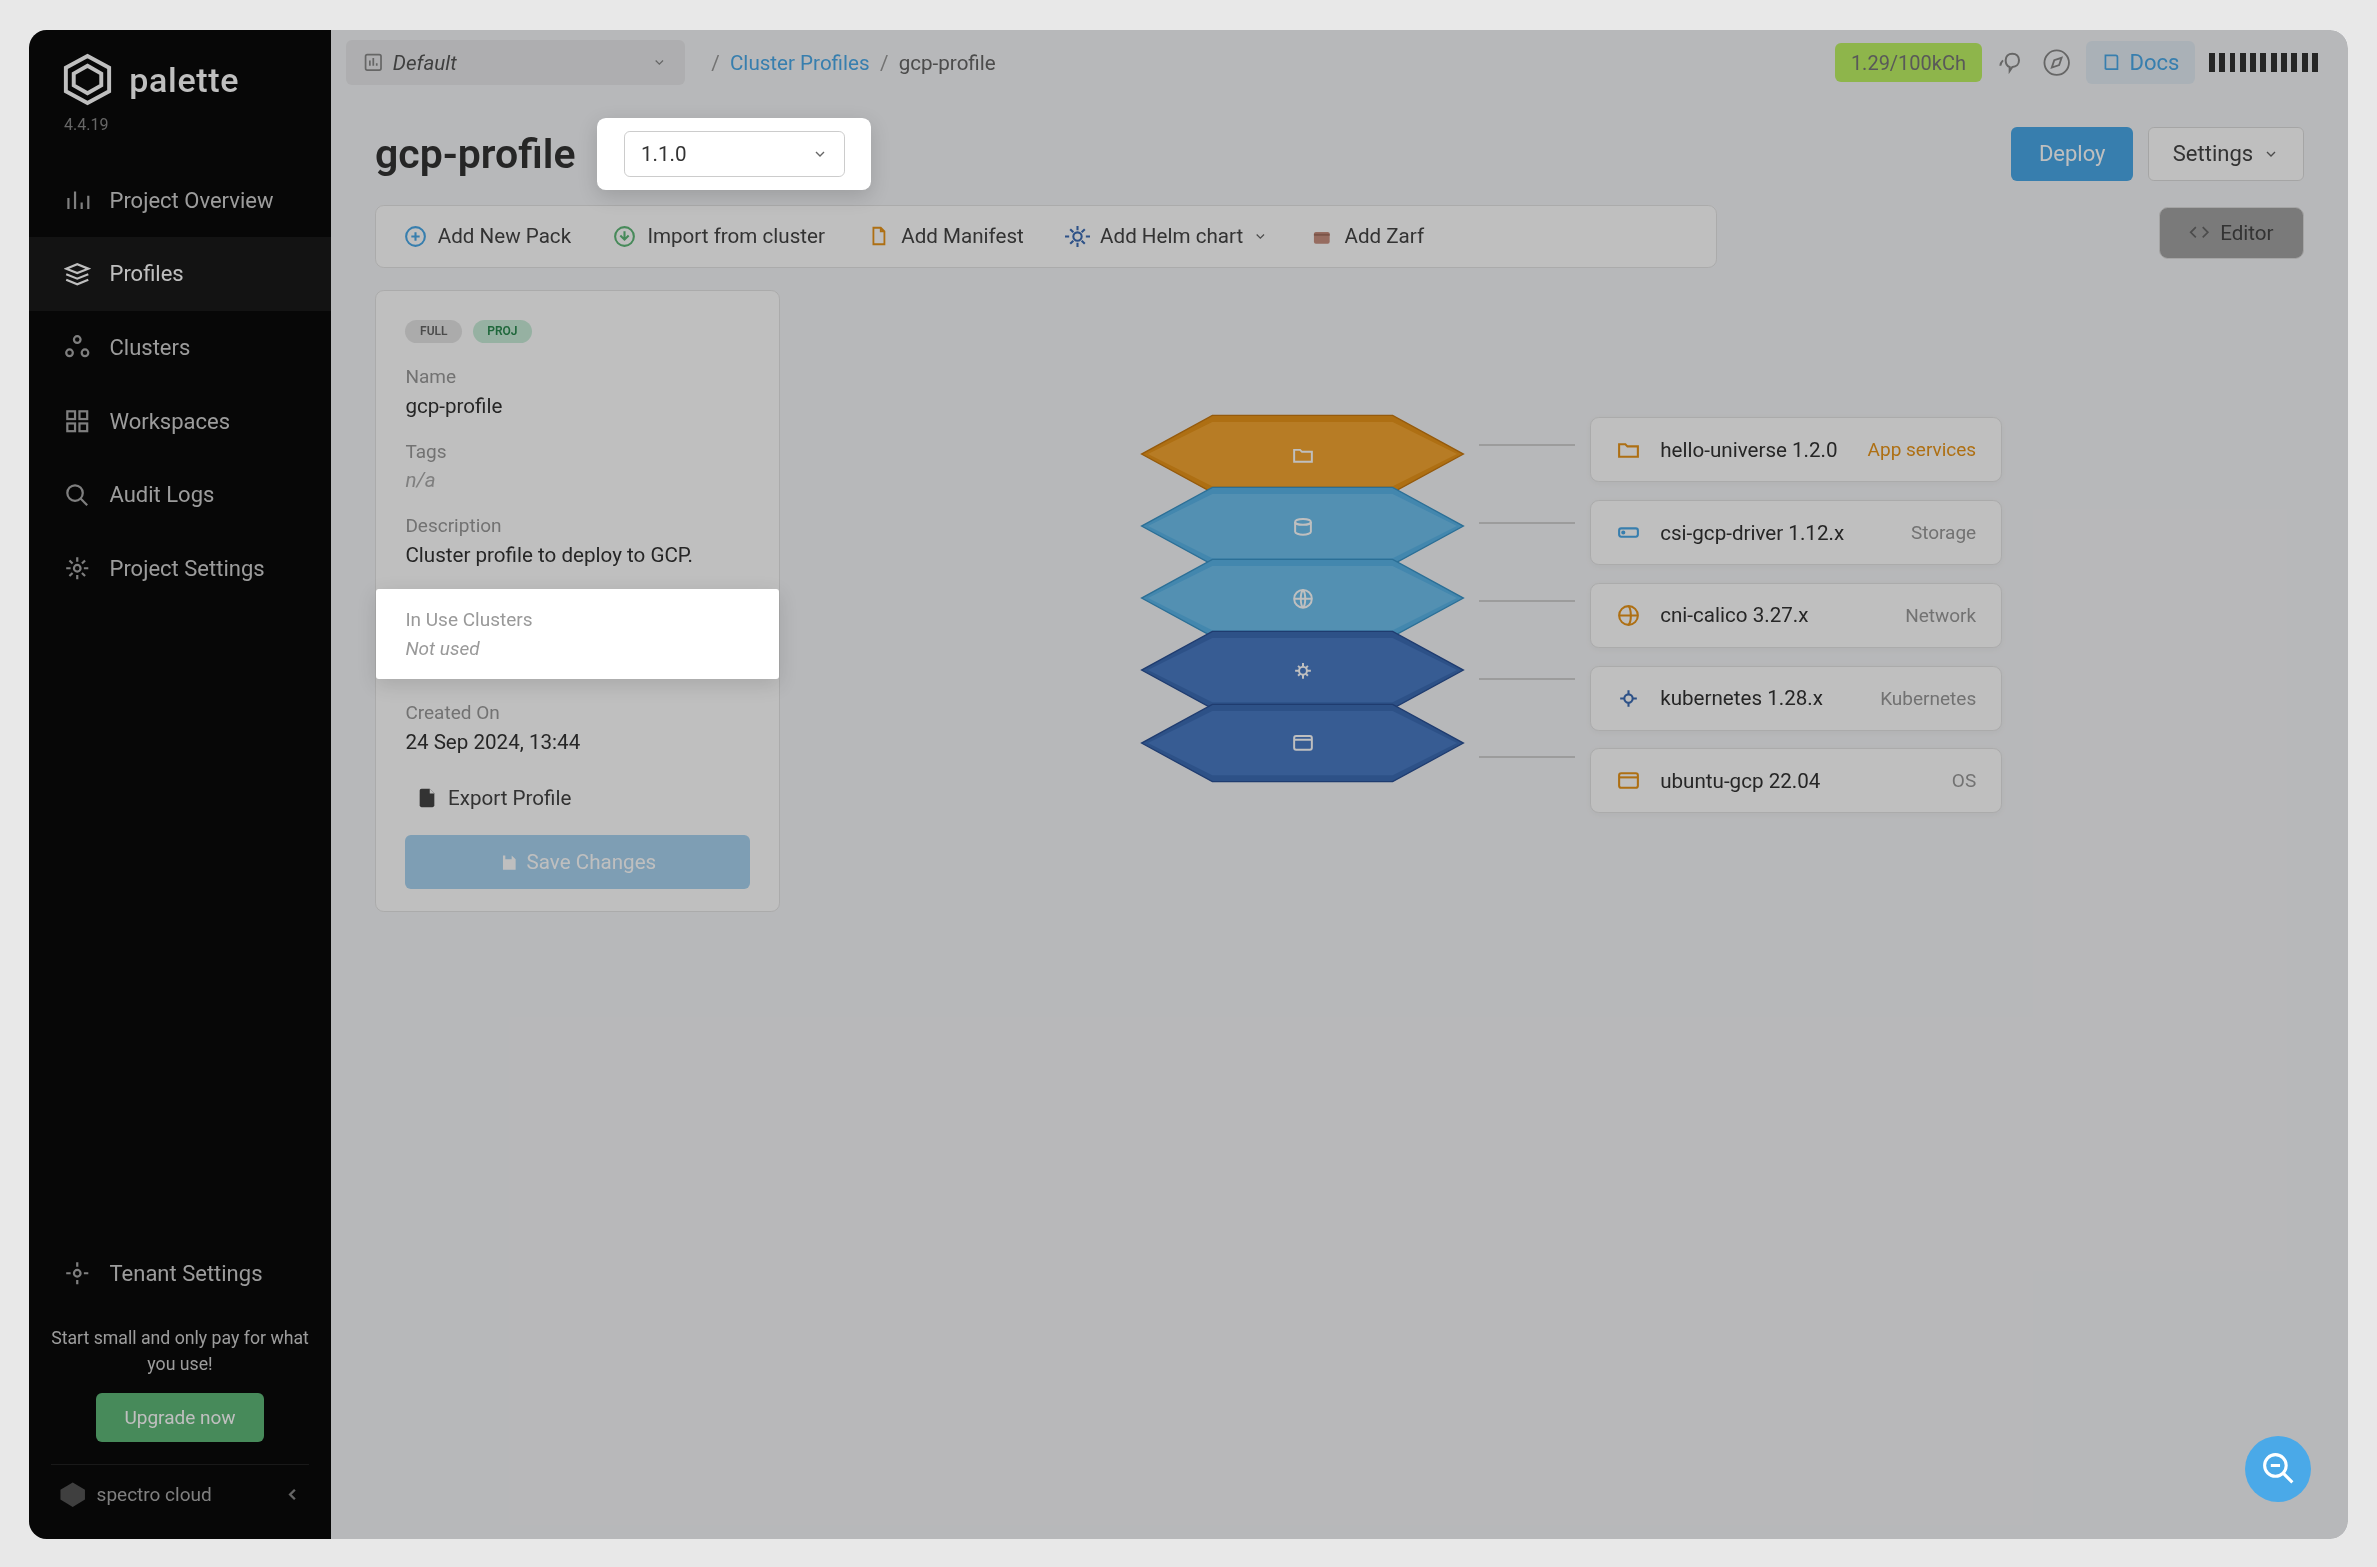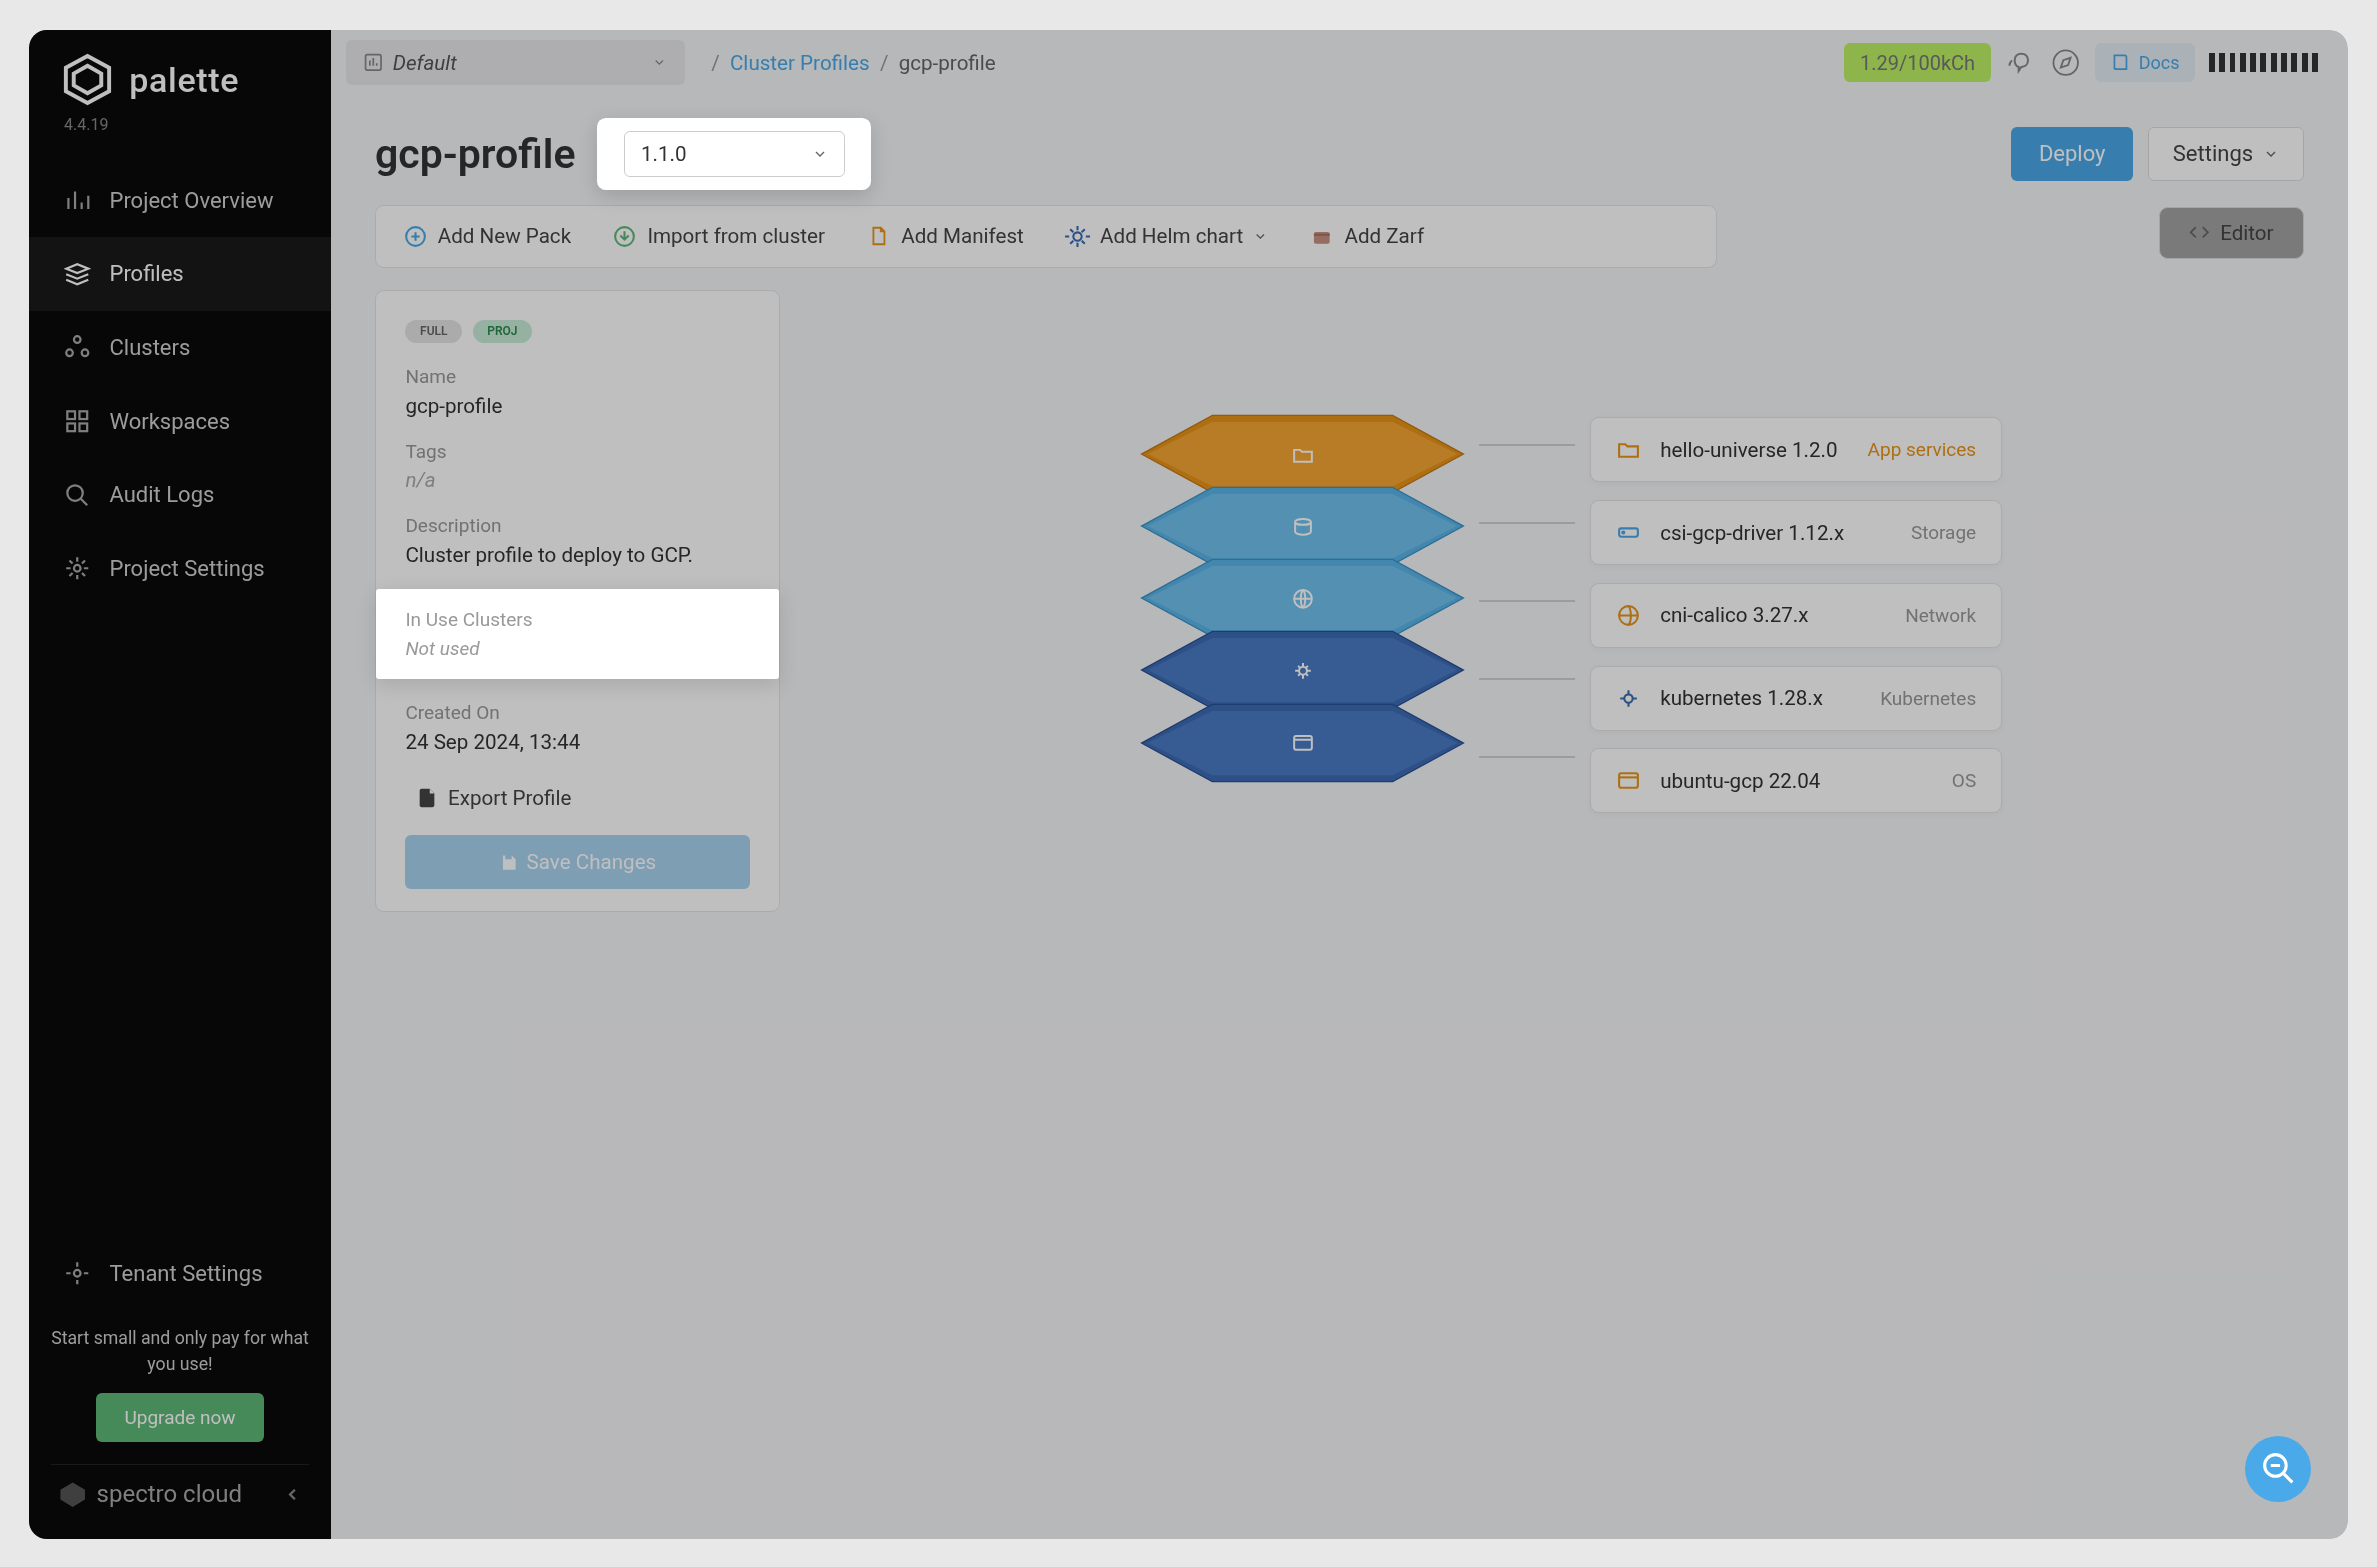--- a/index.html
+++ b/index.html
@@ -20,36 +20,36 @@
     .nav { flex: 1; margin-top: 14.7px; }
     .nav-item { display: flex; align-items: center; gap: 19px; padding: 23.6px 29.4px 23.6px 35px; color: #d0d0d0; font-size: 22px; cursor: pointer; }
     .nav-item.active { background: #1a1a1a; color: #fff; }
     .nav-icon { width: 26.5px; height: 26.5px; flex-shrink: 0; display: flex; align-items: center; justify-content: center; }
     
     .sidebar-bottom { padding: 14.7px 22px; }
     .upgrade-text { font-size: 17.7px; color: #d0d0d0; text-align: center; line-height: 1.5; margin-bottom: 14.7px; }
     .upgrade-btn { display: block; margin: 0 auto 22px; background: #5fb878; color: #fff; border: none; padding: 13.2px 28px; border-radius: 5.9px; font-size: 19px; cursor: pointer; }
     .spectro-footer { display: flex; align-items: center; justify-content: space-between; padding: 14.7px 7.4px 14.7px 7.4px; border-top: 0.7px solid #222; }
     .spectro-left { display: flex; align-items: center; gap: 8.8px; }
-    .spectro-text { font-size: 24px; color: #aaa; }
+    .spectro-text { font-size: 19px; color: #aaa; }
     .collapse-icon { width: 19px; height: 19px; }
     
     
     .main { flex: 1; background: #f5f6f8; display: flex; flex-direction: column; position: relative; }
     
     
     .topbar { height: 66px; background: #f5f6f8; display: flex; align-items: center; padding: 0 29.4px 0 14.7px; gap: 14.7px; }
     .default-select { display: flex; align-items: center; gap: 8.8px; background: #e8e9eb; border-radius: 5.9px; padding: 10.3px 17.7px; font-size: 20.6px; color: #555; width: 339px; font-style: italic; }
     .breadcrumb { display: flex; align-items: center; gap: 10.3px; font-size: 20.6px; color: #999; margin-left: 11.8px; }
     .breadcrumb a { color: #4aa9e8; text-decoration: none; }
     .breadcrumb .cur { color: #666; }
     .topbar-right { margin-left: auto; display: flex; align-items: center; gap: 13.2px; }
     .billing-badge { background: #bef264; border-radius: 5.9px; padding: 7.4px 16px; font-size: 20px; color: #777; }
     .top-icon { width: 32px; height: 32px; color: #666; display: flex; align-items: center; justify-content: center; }
-    .docs-btn { display: flex; align-items: center; gap: 7.4px; background: #e3edf5; color: #4aa9e8; padding: 8.8px 16px; border-radius: 5.9px; font-size: 18px; }
+    .docs-btn { display: flex; align-items: center; gap: 7.4px; background: #e3edf5; color: #4aa9e8; padding: 8.8px 16px; border-radius: 5.9px; font-size: 22px; }
     .barcode { width: 110px; height: 19px; background: repeating-linear-gradient(90deg, #333 0 5.9px, transparent 5.9px 10.3px); }
     
     
     .title-row { display: flex; align-items: center; padding: 22px 44px 14.7px 44px; gap: 22px; }
     .page-title { font-size: 41px; font-weight: 600; color: #333; }
     .version-pill-wrap { background: #fff; border-radius: 8.8px; padding: 13.2px 26.5px; position: relative; z-index: 20; box-shadow: 0 5.9px 20.6px rgba(0,0,0,0.15); }
     .version-pill { display: flex; align-items: center; justify-content: space-between; border: 0.7px solid #ccc; border-radius: 5.9px; padding: 10.3px 16px; width: 221px; font-size: 20.6px; color: #333; cursor: pointer; }
     .title-right { margin-left: auto; display: flex; gap: 14.7px; }
     .deploy-btn { background: #4aa9e8; color: #fff; border: none; padding: 13.2px 28px; border-radius: 5.9px; font-size: 22px; cursor: pointer; }
     .settings-btn { background: #fff; border: 0.7px solid #ddd; padding: 13.2px 23.6px; border-radius: 5.9px; font-size: 22px; color: #444; display: flex; align-items: center; gap: 10.3px; cursor: pointer; }

